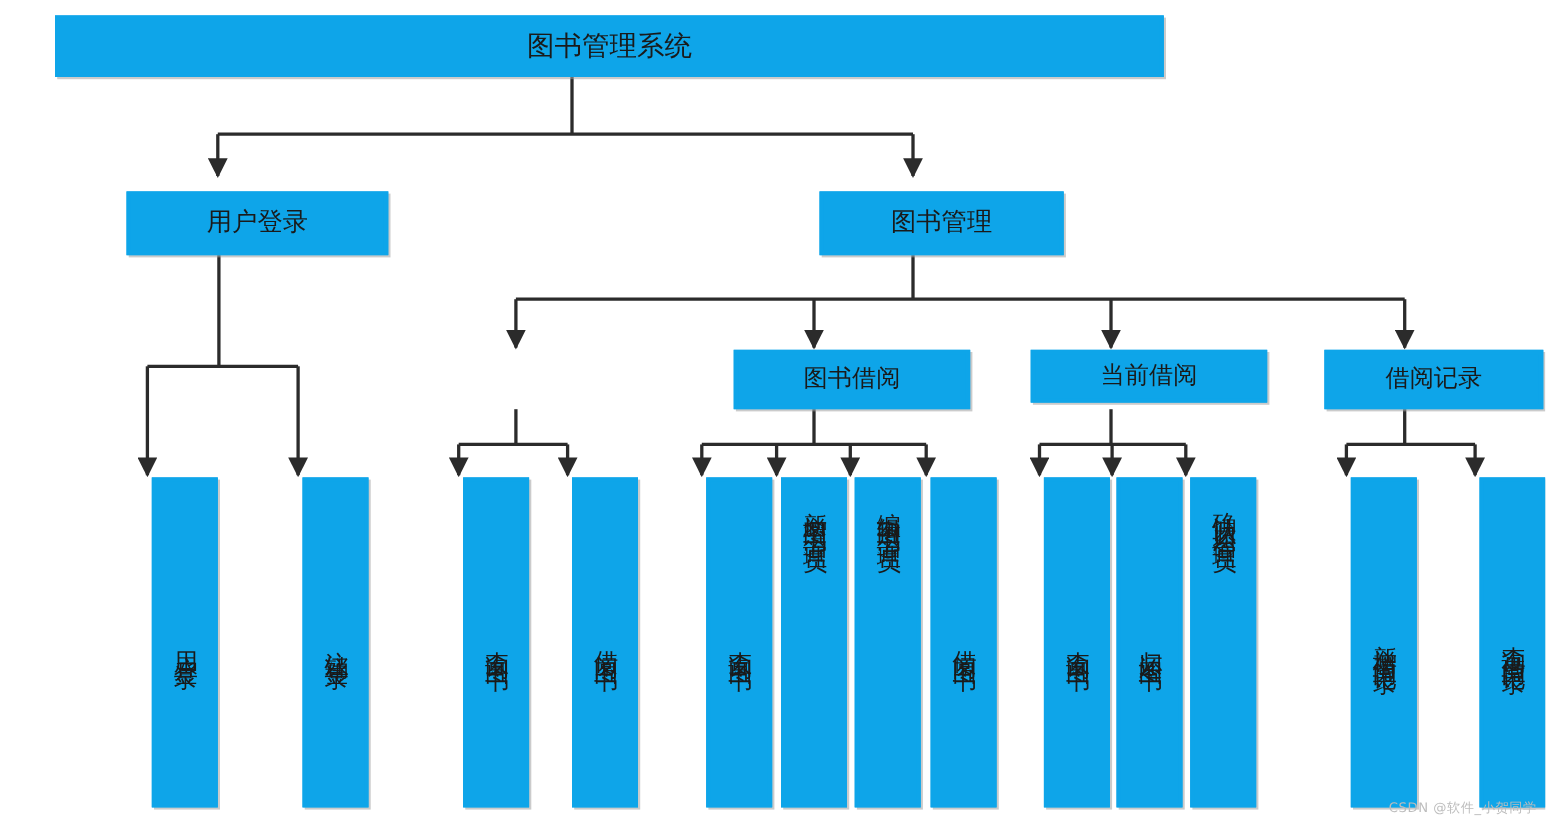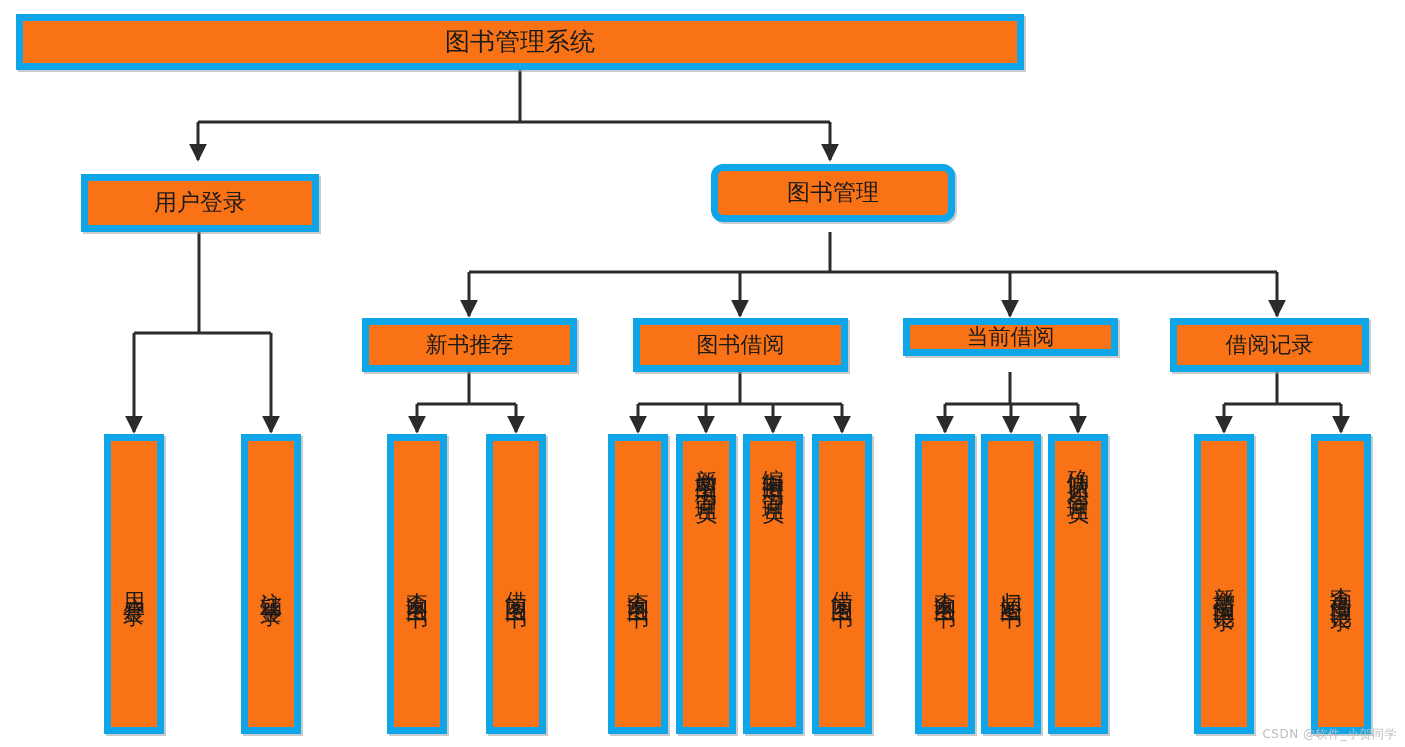--- a/index.html
+++ b/index.html
@@ -25,29 +25,30 @@
     left: 0;
     top: 0;
     width: 1405px;
     height: 747px;
     pointer-events: none;
   }
   
   .node {
     position: absolute;
     box-sizing: border-box;
-    background: #f97316;
-    border: 7px solid #0ea5e9;
+    background: #0ea5e9;
+    border: 4px solid #0ea5e9;
     box-shadow: 2px 2px 0 0 rgba(160,160,160,0.55);
     display: flex;
     align-items: center;
     justify-content: center;
     color: #1a1a1a;
     line-height: 1.18;
     text-align: center;
+    margin-left: 34px;
   }
   .node .label {
     display: block;
     white-space: pre-line;
   }
   
   .node.root {
     font-size: 25px;
   }
   
@@ -139,33 +140,30 @@
   </svg>
 
   <div class="node root" style="left:16px; top:14px; width:1008px; height:56px;">
     <span class="label">图书管理系统</span>
   </div>
 
   <div class="node h2" style="left:81px; top:174px; width:238px; height:58px;">
     <span class="label">用户登录</span>
   </div>
 
-  <div class="node h2" style="left:711px; top:164px; width:244px; height:58px;border-radius:12px;">
+  <div class="node h2" style="left:711px; top:174px; width:222px; height:58px;">
     <span class="label">图书管理</span>
   </div>
 
-  <div class="node h3" style="left:362px; top:318px; width:215px; height:54px;">
-    <span class="label">新书推荐</span>
-  </div>
 
   <div class="node h3" style="left:633px; top:318px; width:215px; height:54px;">
     <span class="label">图书借阅</span>
   </div>
 
-  <div class="node h3" style="left:903px; top:318px; width:215px; height:38px;">
+  <div class="node h3" style="left:903px; top:318px; width:215px; height:48px;">
     <span class="label">当前借阅</span>
   </div>
 
   <div class="node h3" style="left:1170px; top:318px; width:199px; height:54px;">
     <span class="label">借阅记录</span>
   </div>
 
   <div class="node leaf mid" style="left:104px; top:434px; width:60px; height:300px;">
     <span class="label">用户登录</span>
   </div>

